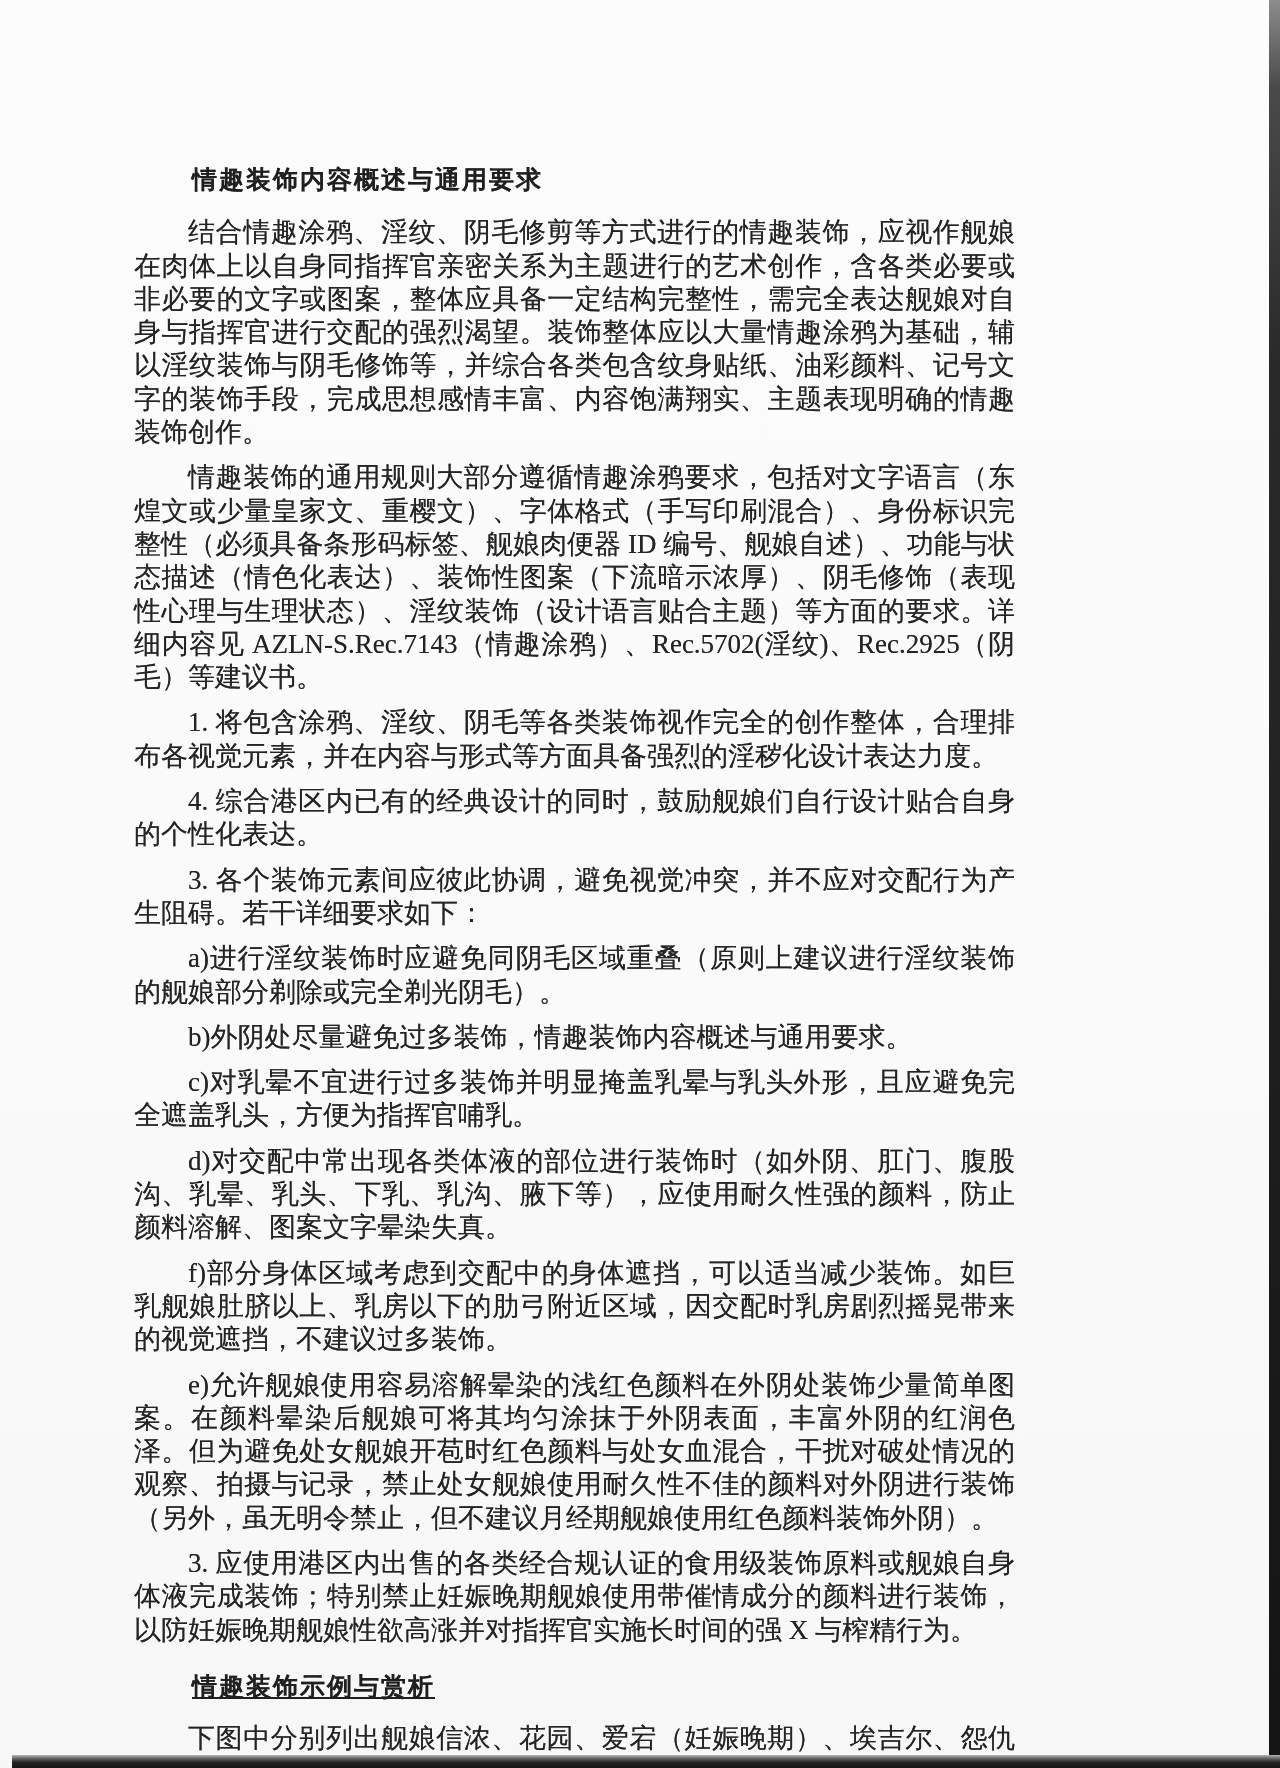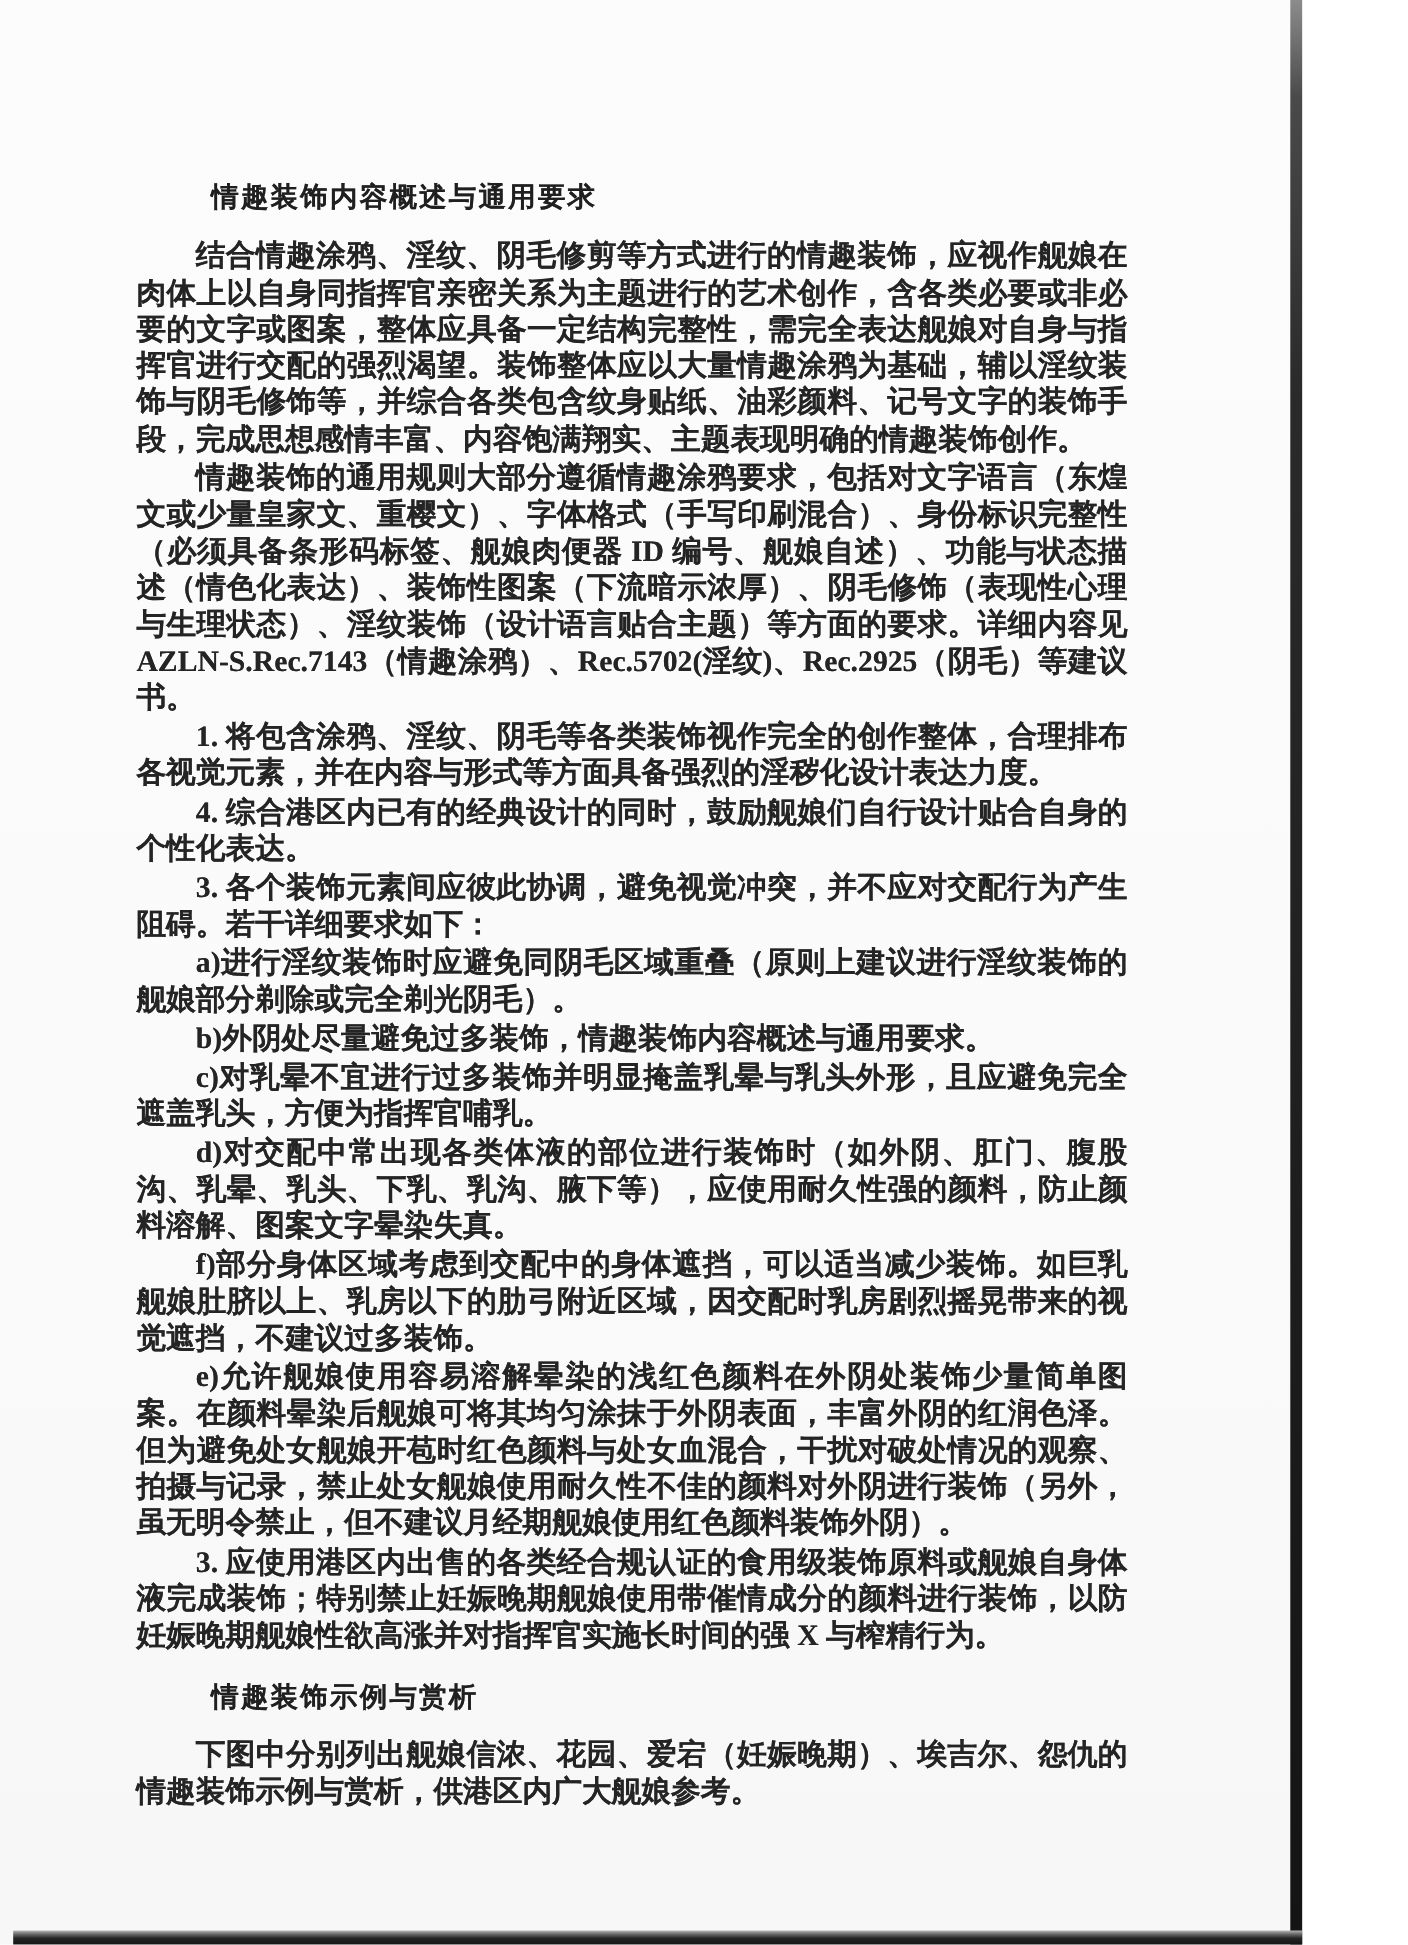--- a/index.html
+++ b/index.html
@@ -3,52 +3,52 @@
 <meta charset="utf-8">
 <style>
   html, body {
     margin: 0;
     padding: 0;
     background: #ffffff;
     font-family: "Liberation Serif", "DejaVu Serif", serif;
   }
   .page {
     position: relative;
-    width: 1184px;
+    width: 1280px;
     height: 1768px;
     background: linear-gradient(180deg, #fcfcfc 0%, #fafafa 60%, #f7f7f7 100%);
     overflow: hidden;
   }
   .content {
     position: absolute;
     left: 122px;
     top: 163px;
     width: 905px;
     font-size: 27px;
     line-height: 33.3px;
     color: #242424;
     text-align: justify;
     text-shadow: 0 0 0.6px rgba(45, 45, 45, 0.75);
   }
   .content p {
-    margin: 2px;
+    margin: 12px;
     text-indent: 2em;
-    font-weight: bold;
   }
   .sec-heading {
     font-size: 25px;
     font-weight: 700;
     margin: 0 0 20px 0;
     padding-left: 70px;
     letter-spacing: 2px;
     text-indent: 0;
     color: #1f1f1f;
   }
   .sec-heading.second {
     margin: 23px 0 19px 0;
+    text-decoration: underline;
   }
   .edge-right {
     position: absolute;
     top: 0;
     right: 0;
     width: 11px;
     height: 100%;
     background: linear-gradient(180deg, #8c8c8c 0%, #4a4a4a 5%, #2a2a2a 20%, #1e1e1e 60%, #141414 100%);
   }
   .edge-bottom {

